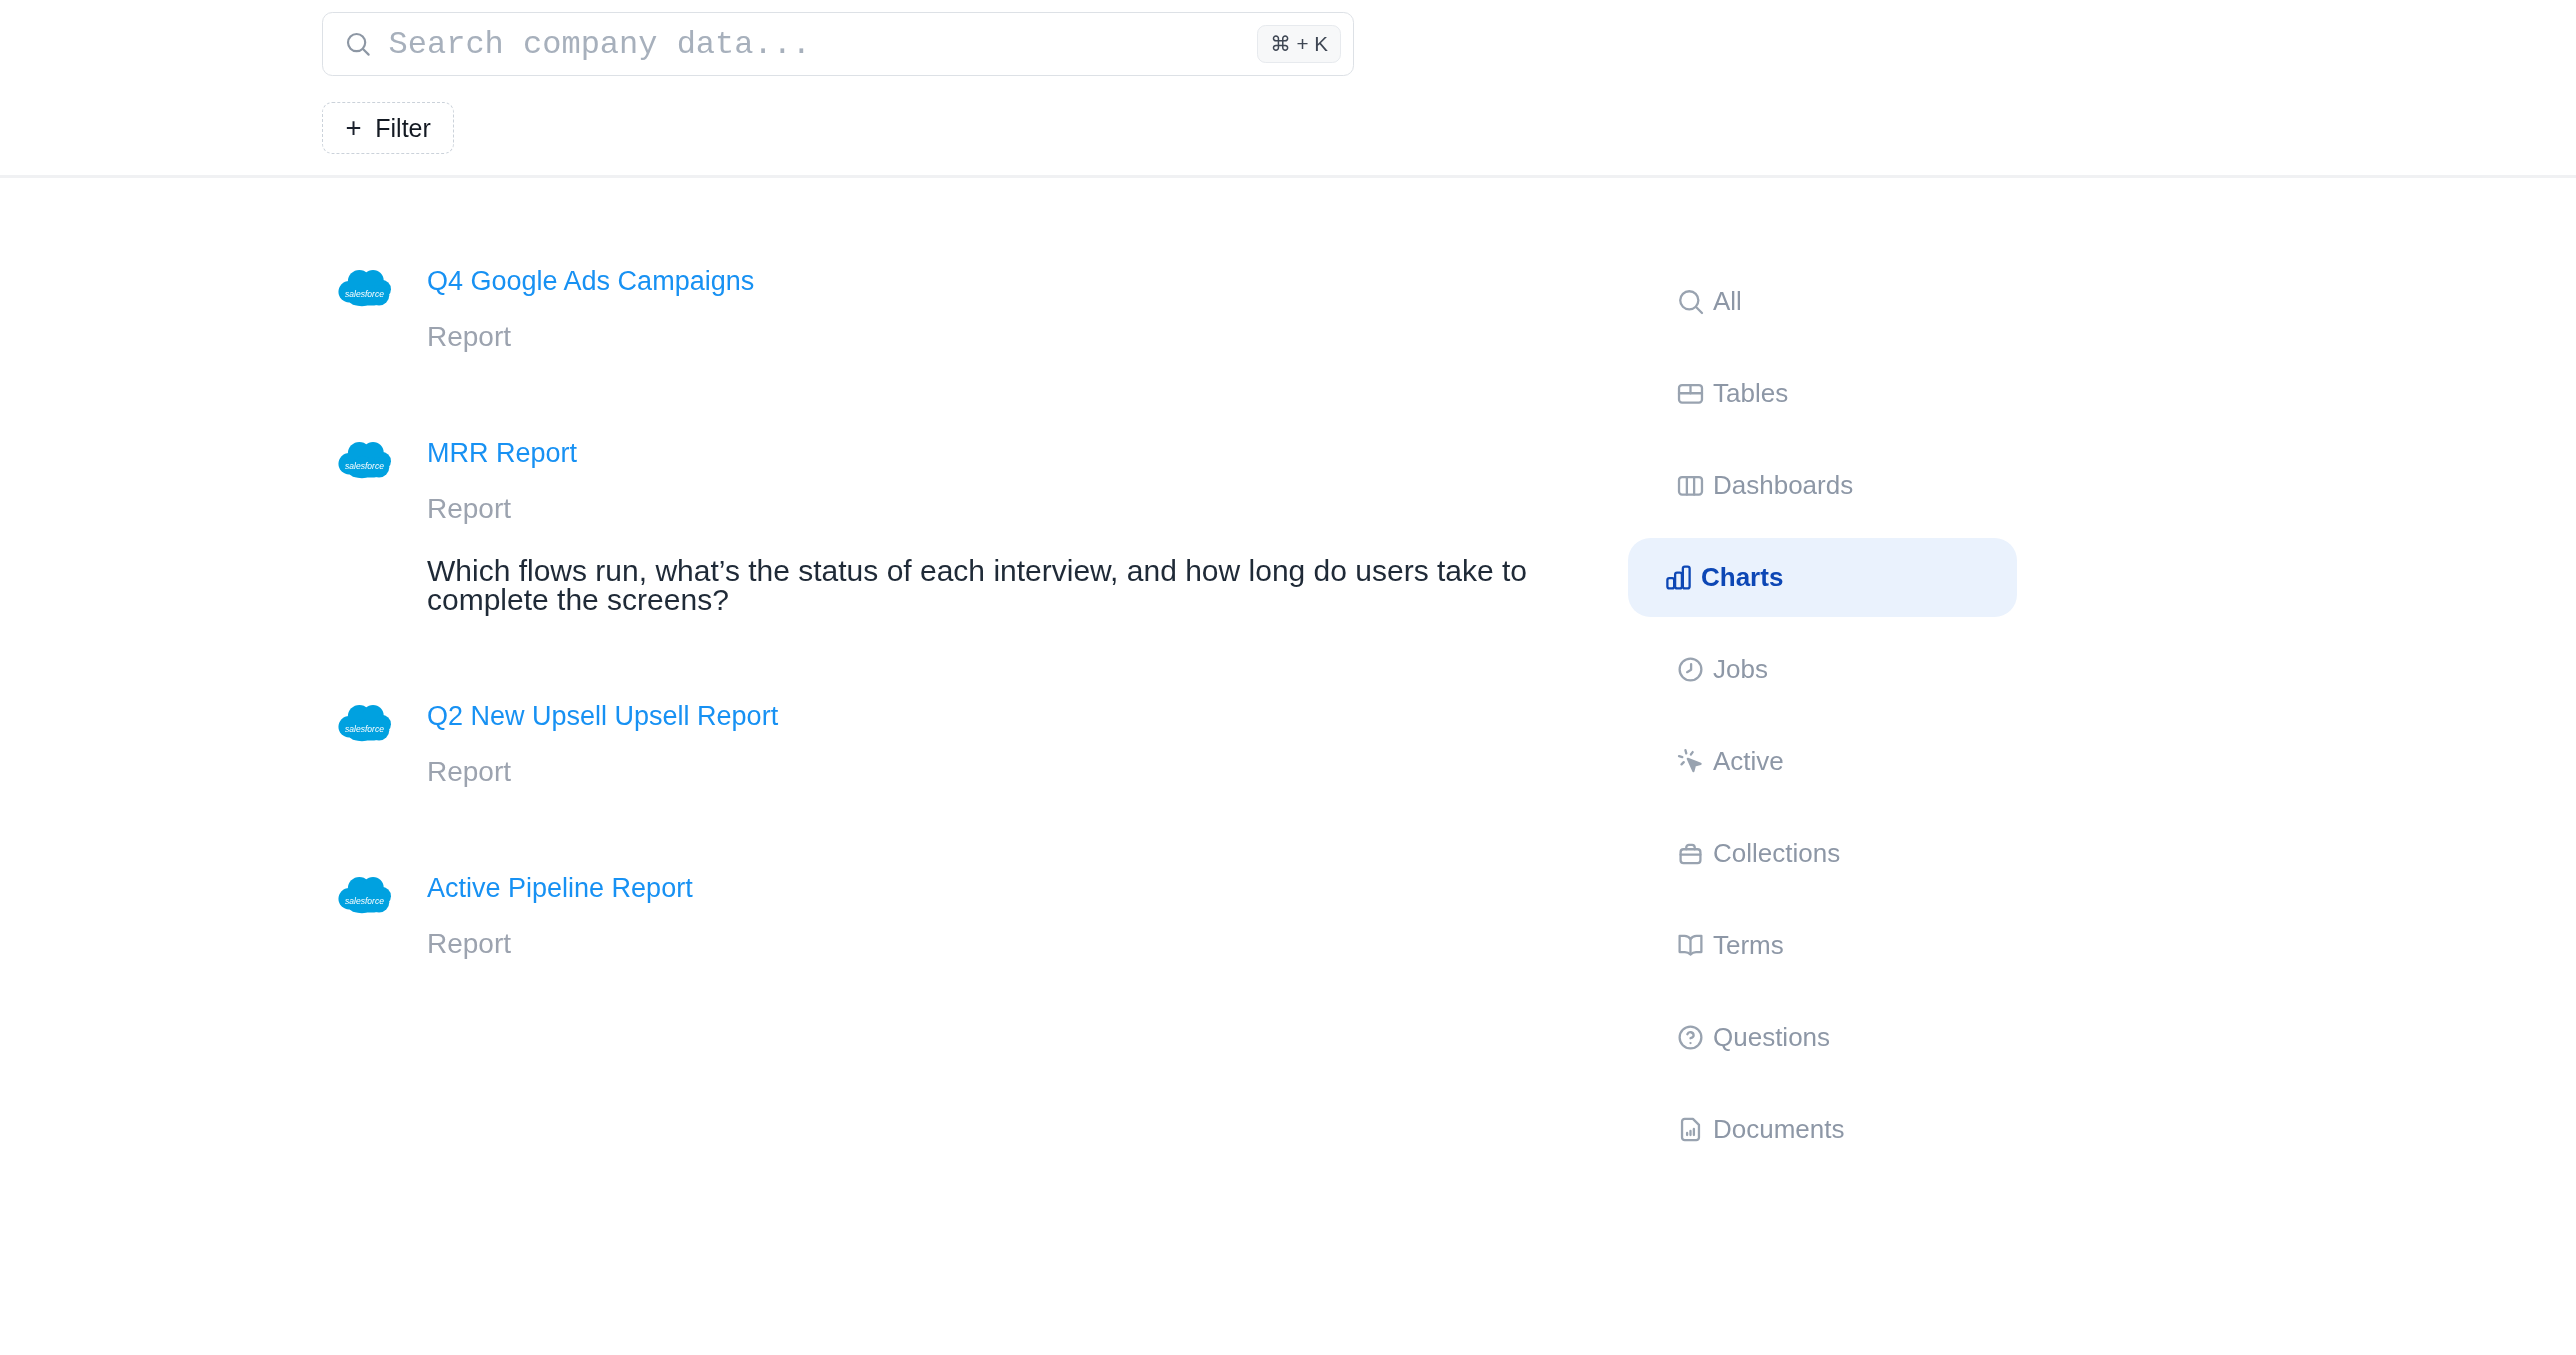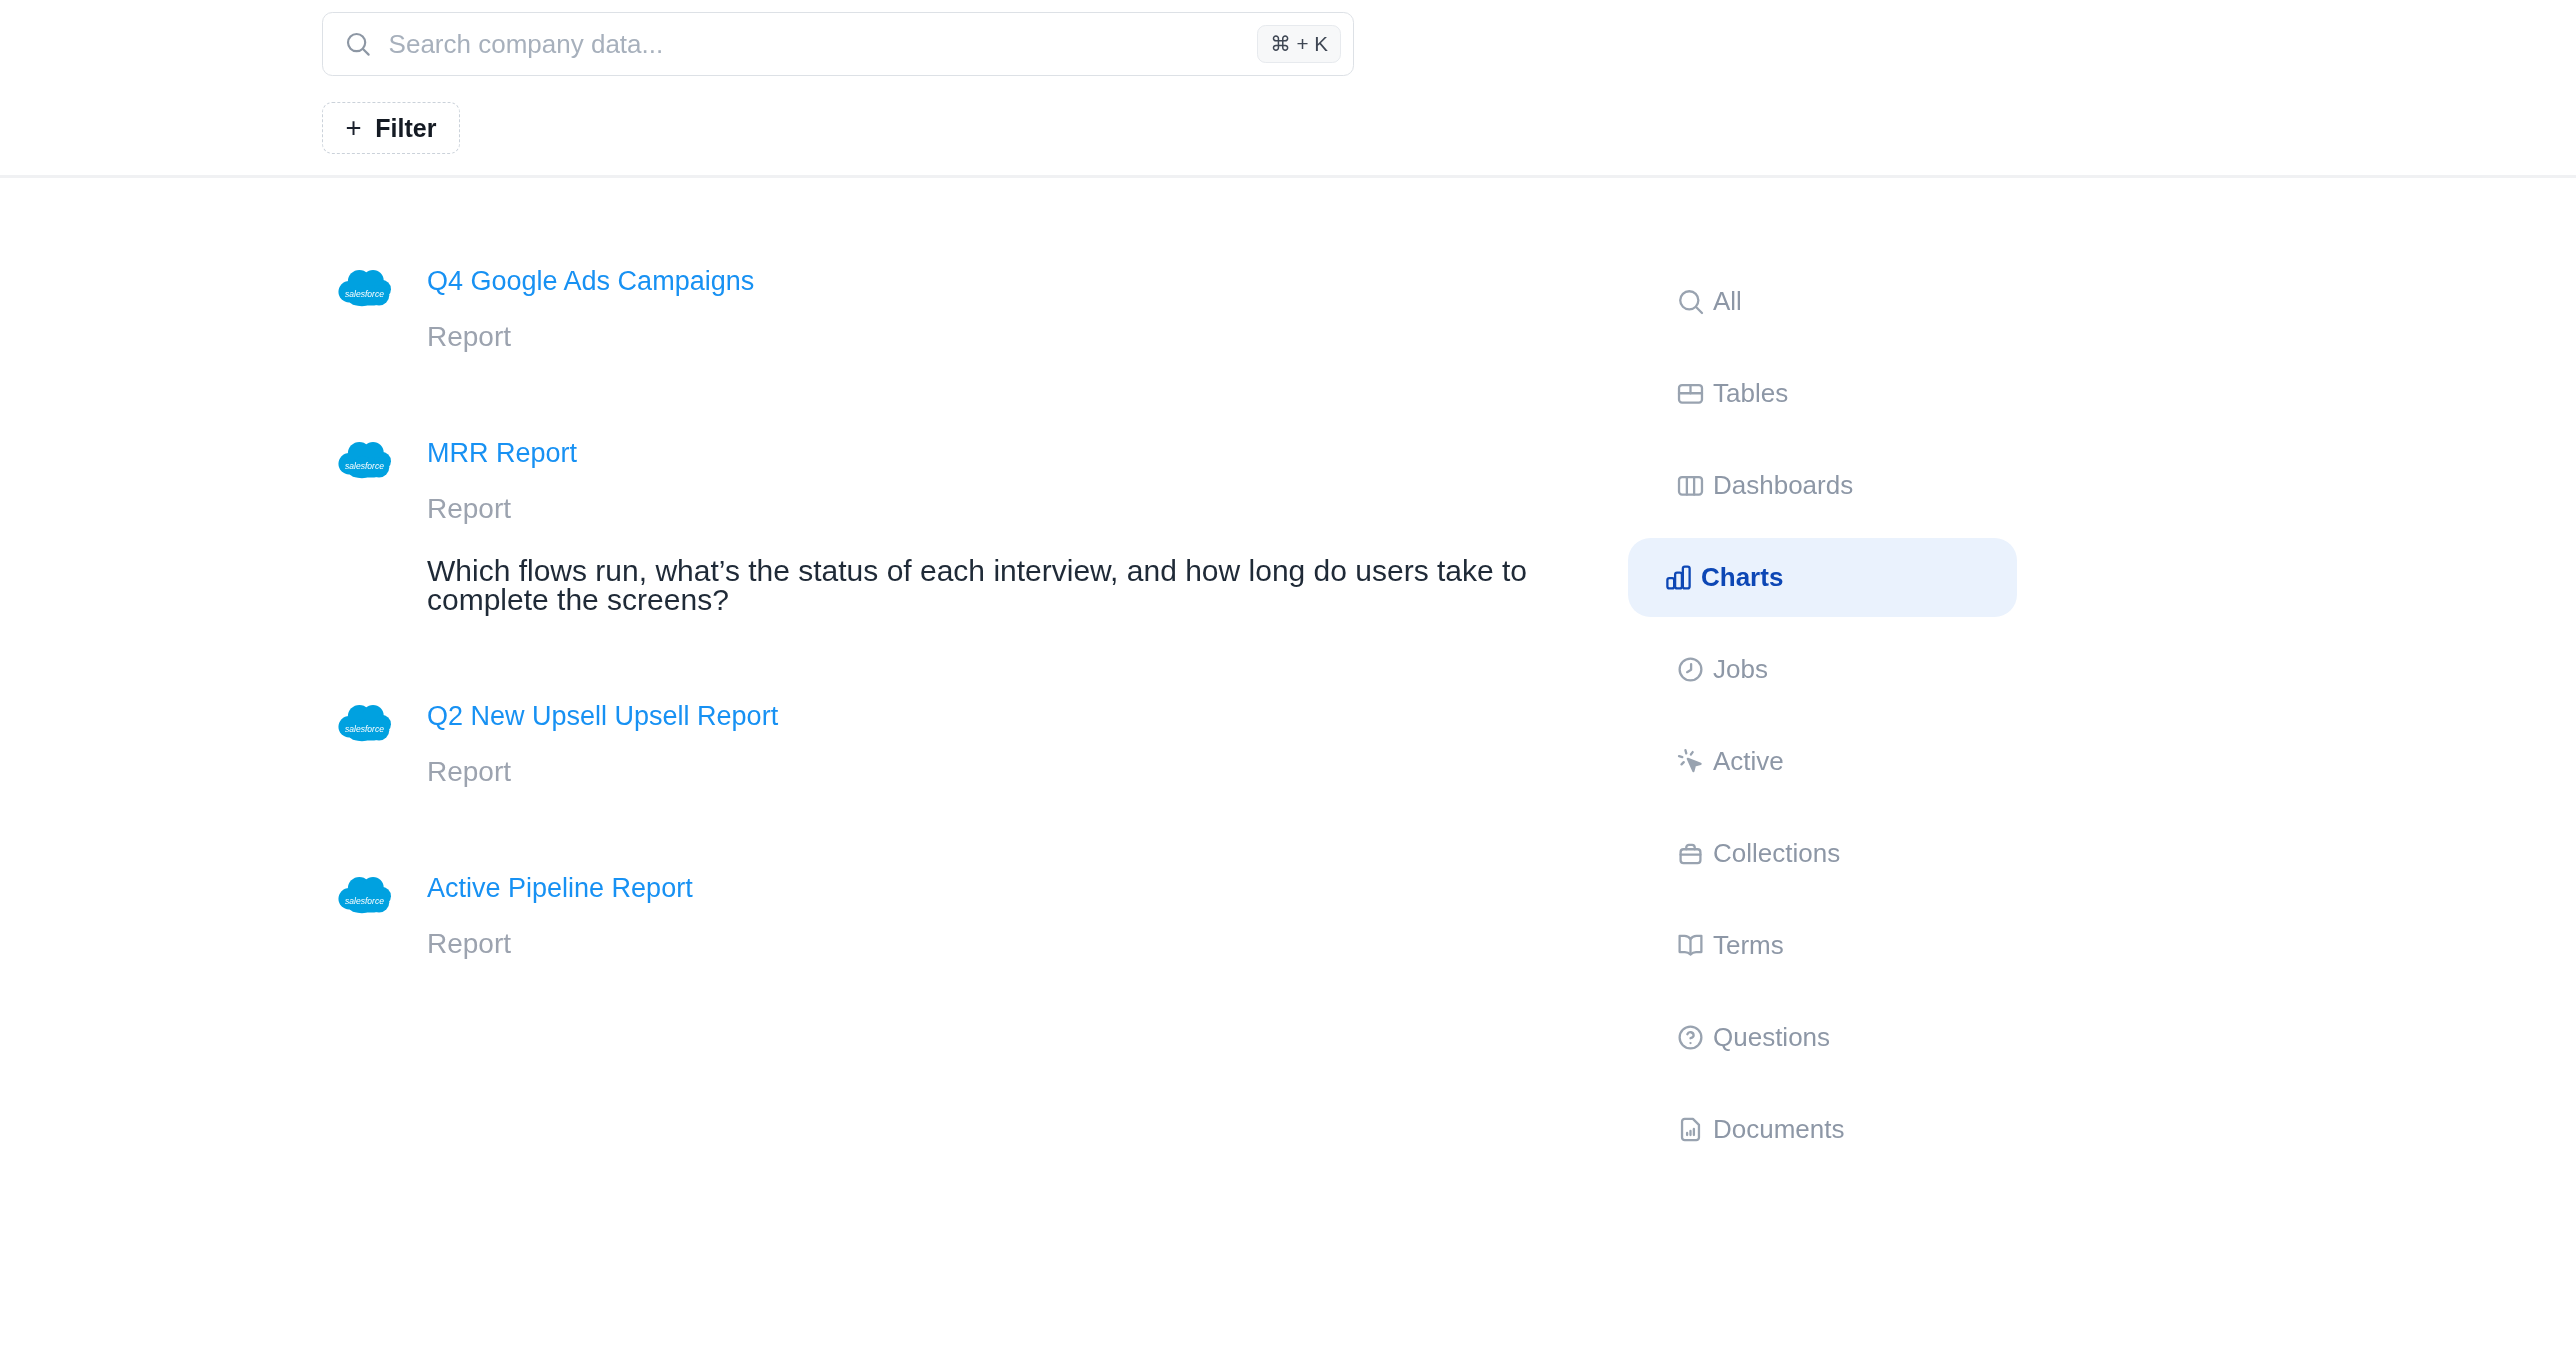--- a/index.html
+++ b/index.html
@@ -9,36 +9,36 @@
     -webkit-font-smoothing:antialiased;
   }
   
   .searchbar{
     position:absolute;left:322px;top:12px;width:1032px;height:64px;
     box-sizing:border-box;border:1.7px solid #dde1e6;border-radius:10.3px;
     display:flex;align-items:center;background:#fff;padding:0 12px 0 20.6px;
   }
   .searchbar .s-icon{display:flex;color:#8d97a4;margin-right:15.5px;}
   .search-input{
-    flex:1;border:none;outline:none;font-size:26px;color:#1f2937;
-    font-family:Liberation Sans, sans-serif;background:transparent;min-width:0;
+    flex:1;border:none;outline:none;font-size:32px;color:#1f2937;
+    font-family:Liberation Mono, monospace;background:transparent;min-width:0;
   }
   .search-input::placeholder{color:#a7b0bc;}
   .kbd{
     flex:none;font-size:20.6px;color:#3f4754;background:#f7f8f9;
     border:1.7px solid #e7eaee;border-radius:8.6px;padding:7.7px 12px;line-height:1;
   }
   .filter-btn{
     position:absolute;left:322px;top:102px;height:52px;
     display:inline-flex;align-items:center;gap:13.8px;padding:0 22.4px;
     background:#fff;border:1.7px dashed #cbd2da;border-radius:10.3px;cursor:pointer;
     font-family:inherit;
   }
   .filter-btn .plus{font-size:27.5px;color:#1a202c;font-weight:400;line-height:1;}
-  .filter-btn .flabel{font-size:25px;font-weight:700;color:#141a23;}
+  .filter-btn .flabel{font-size:25px;font-weight:400;color:#141a23;}
   .divider{position:absolute;left:0;top:175px;width:100%;height:2.6px;background:#f0f1f3;}
 
   
   .results{position:absolute;left:336px;top:265px;width:1256px;}
   .result{display:flex;margin-bottom:86px;}
   .result .logo{flex:none;width:57px;margin-right:34px;margin-top:1.7px;}
   .rbody{min-width:0;}
   .rtitle{
     display:inline-block;font-size:27px;line-height:32px;
     color:var(--link-blue,#1791f3);text-decoration:none;cursor:pointer;

